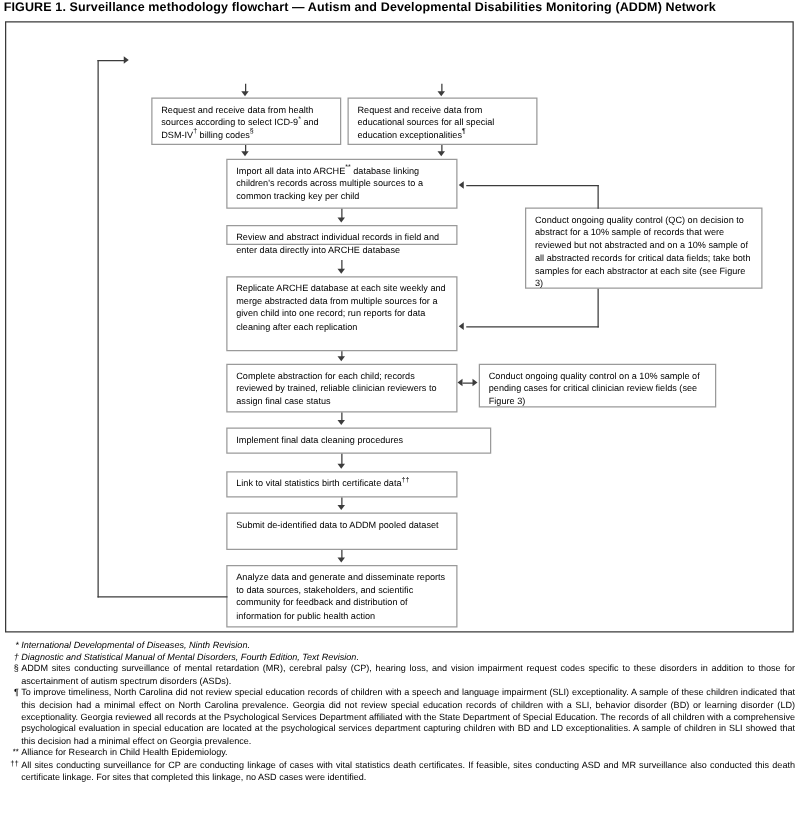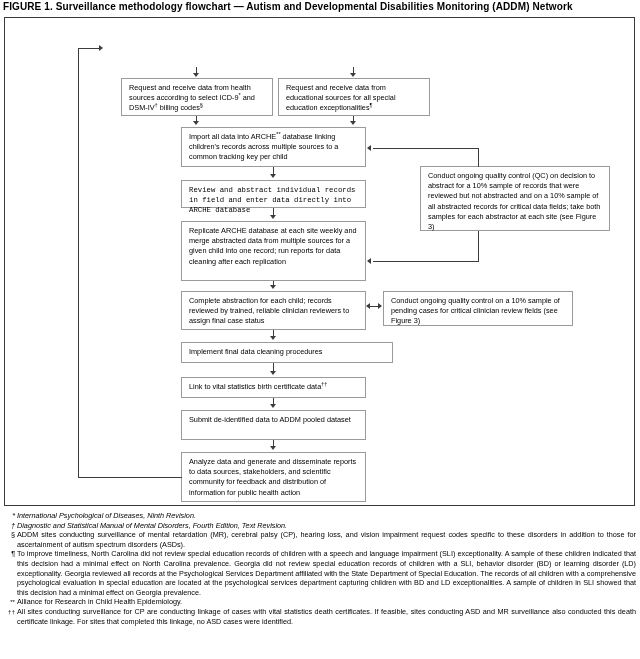--- a/index.html
+++ b/index.html
@@ -77,21 +77,21 @@
   </div>
 
   <div class="box main" style="left:278px;top:78px;width:152px;height:38px;">
     <span class="t"><span>Request and receive data from educational sources for all special education exceptionalities</span><sup>¶</sup></span>
   </div>
 
   <div class="box main" style="left:181px;top:127px;width:185px;height:40px;">
     <span class="t"><span>Import all data into ARCHE</span><sup>**</sup><span> database linking children's records across multiple sources to a common tracking key per child</span></span>
   </div>
 
-  <div class="box main" style="left:181px;top:180px;width:185px;height:28px;font-family:Liberation Mono, monospace;">
+  <div class="box main" style="left:181px;top:180px;width:185px;height:16px;">
     <span class="t">Review and abstract individual records in field and enter data directly into ARCHE database</span>
   </div>
 
   <div class="box main" style="left:181px;top:221px;width:185px;height:60px;">
     <span class="t">Replicate ARCHE database at each site weekly and merge abstracted data from multiple sources for a given child into one record; run reports for data cleaning after each replication</span>
   </div>
 
   <div class="box main" style="left:181px;top:291px;width:185px;height:39px;">
     <span class="t">Complete abstraction for each child; records reviewed by trained, reliable clinician reviewers to assign final case status</span>
   </div>
@@ -167,21 +167,21 @@
 
   <div class="ln hl" style="left:78px;top:477px;width:104px;"></div>
   <div class="ln vl" style="left:78px;top:48px;height:430px;"></div>
   <div class="ln hl" style="left:78px;top:48px;width:22px;"></div>
   <div class="ar ar-r" style="left:99px;top:45px;"></div>
 
   <div class="notes">
 
     <div class="note ital">
       <span class="mk">*</span>
-      <p>International Psychological of Diseases, Ninth Revision.</p>
+      <p>International Developmental of Diseases, Ninth Revision.</p>
     </div>
 
     <div class="note ital">
       <span class="mk">†</span>
       <p>Diagnostic and Statistical Manual of Mental Disorders, Fourth Edition, Text Revision.</p>
     </div>
 
     <div class="note">
       <span class="mk">§</span>
       <p>ADDM sites conducting surveillance of mental retardation (MR), cerebral palsy (CP), hearing loss, and vision impairment request codes specific to these disorders in addition to those for ascertainment of autism spectrum disorders (ASDs).</p>

